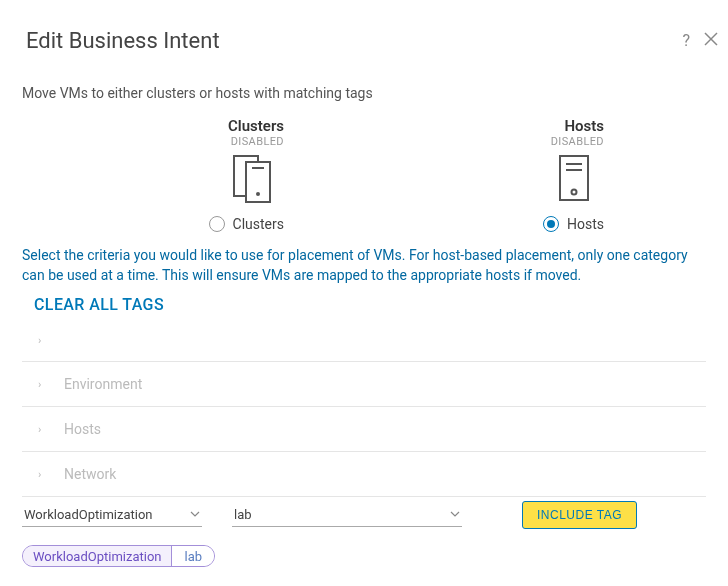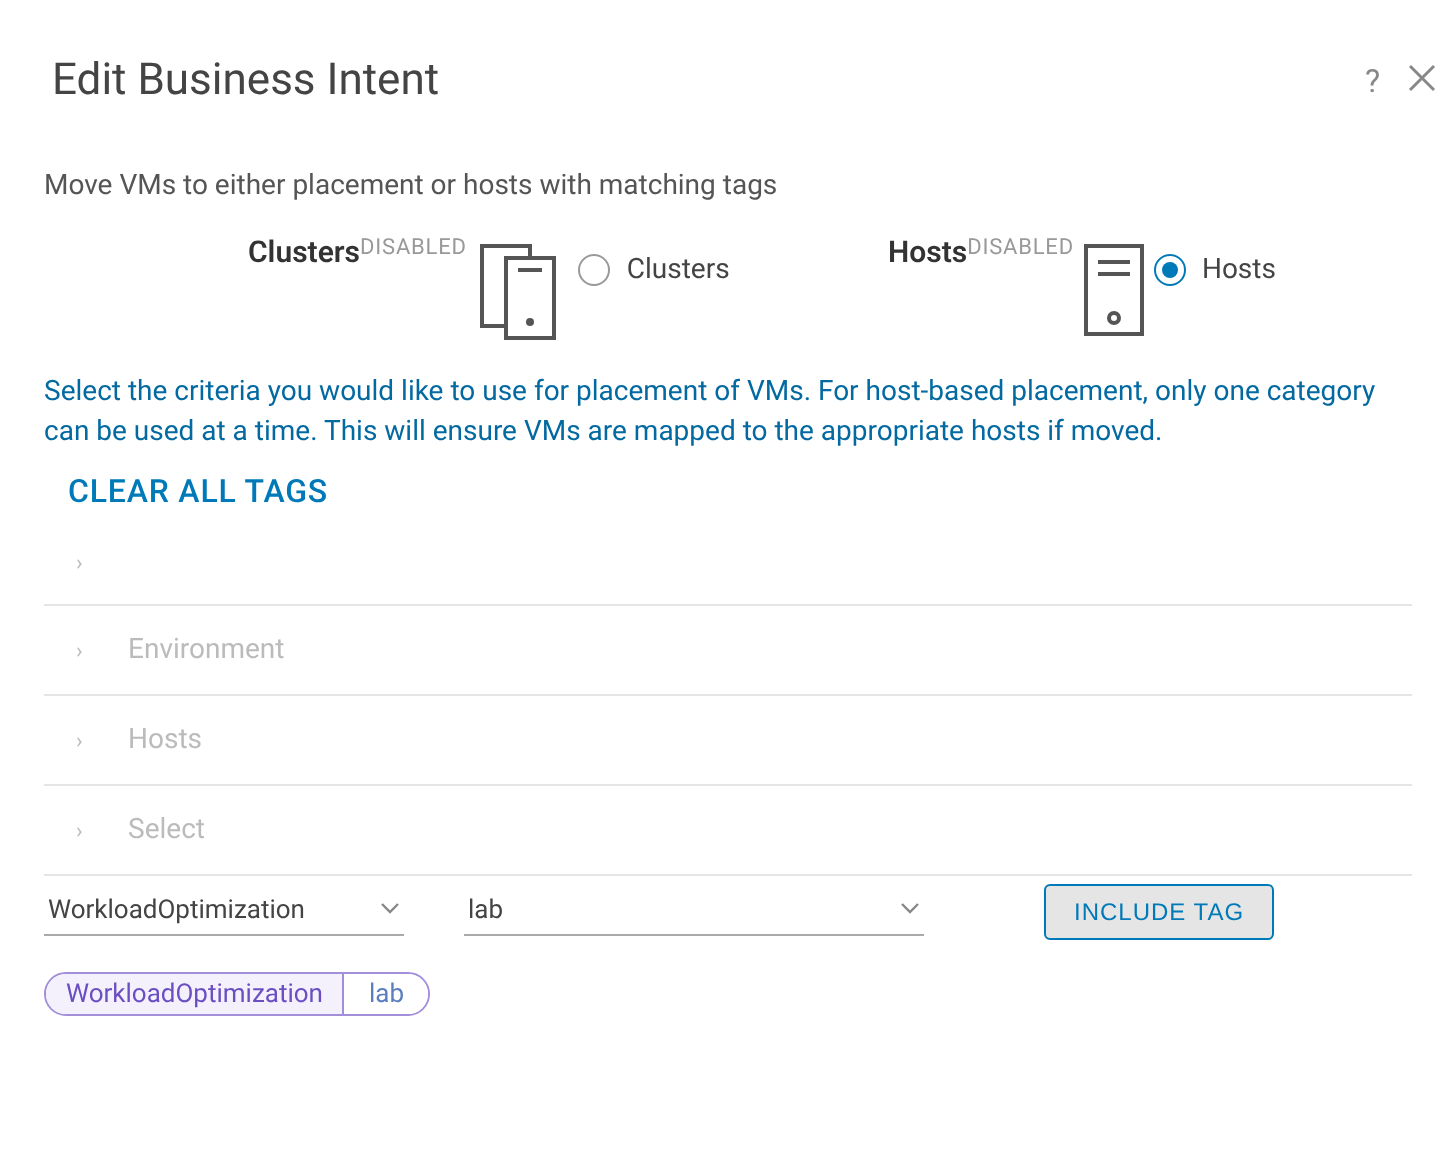--- a/index.html
+++ b/index.html
@@ -39,34 +39,34 @@
     font-size: 14px;
   }
   .options-row {
     display: flex;
     justify-content: center;
     gap: 160px;
     padding: 6px 0 0 0;
   }
   .option {
     display: flex;
-    flex-direction: row;
-    align-items: flex-start;
+    flex-direction: column;
+    align-items: flex-end;
     width: 160px;
   }
   .option-title {
     font-weight: 600;
     font-size: 15px;
     color: #333;
   }
   .option-status {
     font-size: 11px;
     letter-spacing: 0.4px;
     color: #999;
-    margin-bottom: 28px;
+    margin-bottom: 2px;
   }
   .option-icon {
     width: 60px; height: 56px;
     display: flex; align-items: center; justify-content: center;
   }
   .radio-row {
     display: flex;
     align-items: center;
     gap: 8px;
     margin-top: 10px;
@@ -136,21 +136,21 @@
     justify-content: space-between;
     cursor: pointer;
     color: #444;
   }
   .dropdown .chev { color: #888; font-size: 10px; }
   .dd1 { width: 180px; }
   .dd2 { width: 230px; }
   .include-btn {
     border: 1px solid #0079b8;
     color: #0079b8;
-    background: #e5e5e5;
+    background: #fde047;
     font-size: 12px;
     letter-spacing: 0.5px;
     padding: 6px 14px;
     border-radius: 3px;
     cursor: pointer;
     margin-left: 30px;
   }
   .chips {
     padding: 10px 22px;
   }
@@ -185,21 +185,21 @@
     <span>?</span>
     <span>
       <svg width="14" height="14" viewBox="0 0 14 14">
           <line x1="1" y1="1" x2="13" y2="13" stroke="#888" stroke-width="1.5"></line>
           <line x1="13" y1="1" x2="1" y2="13" stroke="#888" stroke-width="1.5"></line>
         </svg>
     </span>
   </div>
 </div>
 
-<div class="desc">Move VMs to either placement or hosts with matching tags</div>
+<div class="desc">Move VMs to either clusters or hosts with matching tags</div>
 
 <div class="options-row">
   <div class="option">
     <div class="option-title">Clusters</div>
     <div class="option-status">DISABLED</div>
     <div class="option-icon">
       <svg width="56" height="56" viewBox="0 0 56 56">
         <rect x="8" y="6" width="24" height="40" fill="none" stroke="#555" stroke-width="2"></rect>
         <rect x="20" y="12" width="24" height="40" fill="#fff" stroke="#555" stroke-width="2"></rect>
         <line x1="26" y1="18" x2="38" y2="18" stroke="#555" stroke-width="2"></line>
@@ -241,21 +241,21 @@
   <div class="tag-row">
     <span class="caret">›</span>
     <span>Environment</span>
   </div>
   <div class="tag-row">
     <span class="caret">›</span>
     <span>Hosts</span>
   </div>
   <div class="tag-row">
     <span class="caret">›</span>
-    <span>Select</span>
+    <span>Network</span>
   </div>
 </div>
 
 <div class="filter-row">
   <div class="dropdown dd1">
     <span>WorkloadOptimization</span>
     <span class="chev">
       <svg width="10" height="10" viewBox="0 0 10 10">
           <polyline points="1,3 5,7 9,3" fill="none" stroke="#888" stroke-width="1.2"></polyline>
         </svg>

